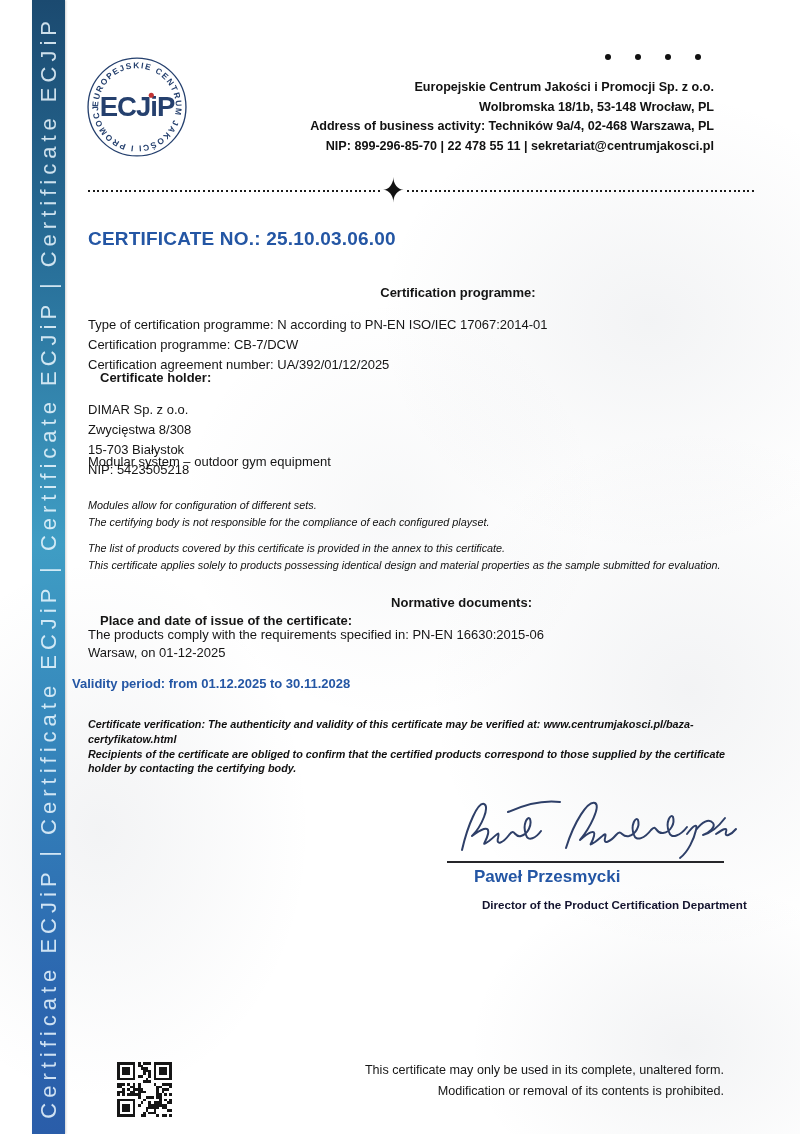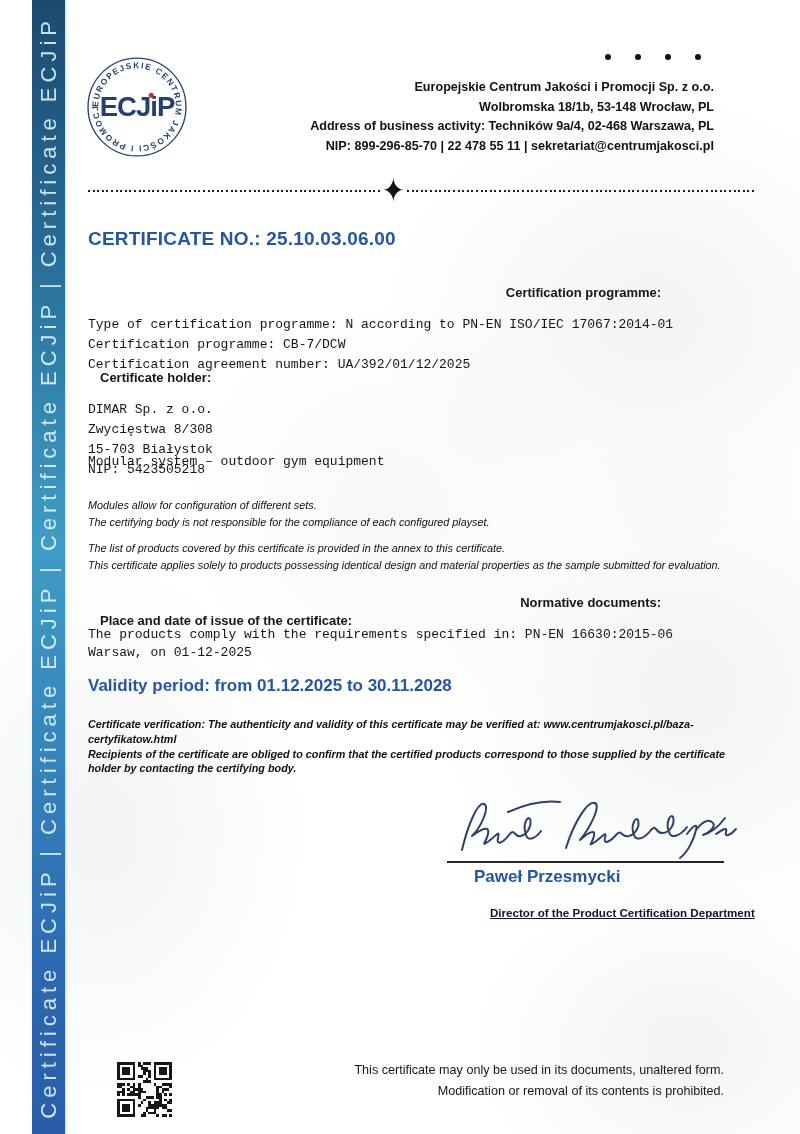--- a/index.html
+++ b/index.html
@@ -50,45 +50,45 @@
   .dotline.r{flex:1;}
   .sparkle{font-size:27px;line-height:22px;color:#121212;margin:0 2px;transform:scaleY(1.25);}
 
   .cert-no{
     position:absolute;left:88px;top:228px;margin:0;
     font-size:19px;font-weight:700;color:#2456a4;letter-spacing:.2px;
   }
 
   .sec{position:absolute;left:88px;font-size:13px;line-height:20px;}
   .sec h3{margin:12px;font-size:13px;font-weight:700;text-align:right;}
-  .sec p{margin:0;font-family:Liberation Mono, monospace;}
+  .sec p{margin:0;}
   .sec-programme{top:271px;}
   .sec-holder{top:356px;}
   .sec-product{top:452px;}
   .sec-normative{top:581px;}
   .sec-issue{top:599px;}
 
   .notes{position:absolute;left:88px;font-size:10.8px;line-height:16.5px;font-style:italic;color:#101010;}
   .notes p{margin:0;}
   .notes-1{top:497px;font-style:italic;}
   .notes-2{top:540px;}
 
   .validity{
-    position:absolute;left:88px;top:676px;margin:0;
-    font-size:17px;font-weight:700;color:#2456a4;
+    position:absolute;left:72px;top:676px;margin:0;
+    font-size:13px;font-weight:700;color:#2456a4;
   }
 
   .verification{position:absolute;left:88px;top:717px;width:655px;
     font-size:10.8px;line-height:14.8px;font-style:italic;font-weight:700;color:#101010;}
   .verification p{margin:0;}
 
   .sig-draw{position:absolute;left:448px;top:790px;width:292px;height:72px;}
   .sig-line{position:absolute;left:447px;top:861px;width:277px;border-top:2px solid #26262a;}
   .sig-name{position:absolute;left:474px;top:867px;margin:0;font-size:17px;font-weight:700;color:#2456a4;}
-  .sig-role{position:absolute;left:474px;top:890px;margin:16px;font-size:11.6px;font-weight:700;color:#13132e;text-decoration:underline;}
+  .sig-role{position:absolute;left:474px;top:890px;margin:8px;font-size:11.6px;font-weight:700;color:#13132e;}
 
   .qr{position:absolute;left:117px;top:1062px;width:55px;height:55px;}
 
   .footer-note{
     position:absolute;top:1060px;right:76px;text-align:right;
     font-size:12.6px;line-height:21px;color:#161616;
   }
 </style>
 </head>
 <body>
@@ -200,17 +200,17 @@
 
   <svg class="qr" viewBox="0 0 21 21" shape-rendering="crispEdges">
     <rect x="0" y="0" width="21" height="21" fill="#ffffff"></rect>
     <path fill="#161616" d="M0 0h7v7h-7zM14 0h7v7h-7zM0 14h7v7h-7z"></path>
     <path fill="#ffffff" d="M1 1h5v5h-5zM15 1h5v5h-5zM1 15h5v5h-5z"></path>
     <path fill="#161616" d="M2 2h3v3h-3zM16 2h3v3h-3zM2 16h3v3h-3z"></path>
     <path fill="#161616" d="M8 0h1v1h-1zM10 0h1v1h-1zM11 0h1v1h-1zM12 0h1v1h-1zM8 1h1v1h-1zM9 1h1v1h-1zM9 2h1v1h-1zM10 2h1v1h-1zM11 2h1v1h-1zM10 3h1v1h-1zM11 3h1v1h-1zM12 3h1v1h-1zM10 4h1v1h-1zM12 4h1v1h-1zM8 5h1v1h-1zM9 5h1v1h-1zM12 5h1v1h-1zM11 6h1v1h-1zM10 7h1v1h-1zM11 7h1v1h-1zM12 7h1v1h-1zM0 8h1v1h-1zM1 8h1v1h-1zM2 8h1v1h-1zM4 8h1v1h-1zM6 8h1v1h-1zM8 8h1v1h-1zM14 8h1v1h-1zM17 8h1v1h-1zM18 8h1v1h-1zM19 8h1v1h-1zM20 8h1v1h-1zM0 9h1v1h-1zM1 9h1v1h-1zM5 9h1v1h-1zM6 9h1v1h-1zM8 9h1v1h-1zM15 9h1v1h-1zM16 9h1v1h-1zM20 9h1v1h-1zM2 10h1v1h-1zM4 10h1v1h-1zM6 10h1v1h-1zM7 10h1v1h-1zM8 10h1v1h-1zM9 10h1v1h-1zM15 10h1v1h-1zM17 10h1v1h-1zM18 10h1v1h-1zM19 10h1v1h-1zM0 11h1v1h-1zM1 11h1v1h-1zM2 11h1v1h-1zM5 11h1v1h-1zM6 11h1v1h-1zM8 11h1v1h-1zM9 11h1v1h-1zM10 11h1v1h-1zM15 11h1v1h-1zM17 11h1v1h-1zM0 12h1v1h-1zM2 12h1v1h-1zM4 12h1v1h-1zM5 12h1v1h-1zM6 12h1v1h-1zM7 12h1v1h-1zM8 12h1v1h-1zM15 12h1v1h-1zM16 12h1v1h-1zM18 12h1v1h-1zM20 12h1v1h-1zM8 13h1v1h-1zM11 13h1v1h-1zM12 13h1v1h-1zM13 13h1v1h-1zM15 13h1v1h-1zM16 13h1v1h-1zM10 14h1v1h-1zM16 14h1v1h-1zM18 14h1v1h-1zM20 14h1v1h-1zM9 15h1v1h-1zM12 15h1v1h-1zM14 15h1v1h-1zM15 15h1v1h-1zM16 15h1v1h-1zM19 15h1v1h-1zM20 15h1v1h-1zM8 16h1v1h-1zM12 16h1v1h-1zM13 16h1v1h-1zM14 16h1v1h-1zM15 16h1v1h-1zM16 16h1v1h-1zM17 16h1v1h-1zM18 16h1v1h-1zM11 17h1v1h-1zM12 17h1v1h-1zM13 17h1v1h-1zM14 17h1v1h-1zM15 17h1v1h-1zM17 17h1v1h-1zM18 17h1v1h-1zM11 18h1v1h-1zM14 18h1v1h-1zM19 18h1v1h-1zM20 18h1v1h-1zM10 19h1v1h-1zM12 19h1v1h-1zM13 19h1v1h-1zM14 19h1v1h-1zM9 20h1v1h-1zM10 20h1v1h-1zM15 20h1v1h-1zM17 20h1v1h-1zM18 20h1v1h-1zM20 20h1v1h-1z"></path>
   </svg>
 
   <div class="footer-note">
-    <div>This certificate may only be used in its documents, unaltered form.</div>
+    <div>This certificate may only be used in its complete, unaltered form.</div>
     <div>Modification or removal of its contents is prohibited.</div>
   </div>
 
 </div>
 
 </body></html>

